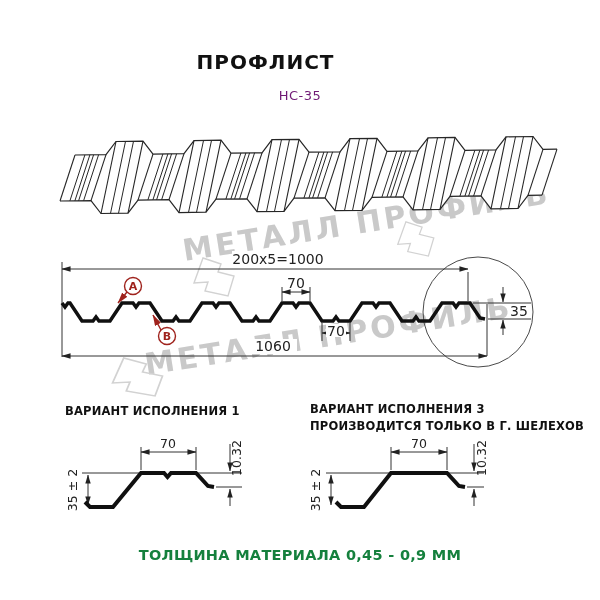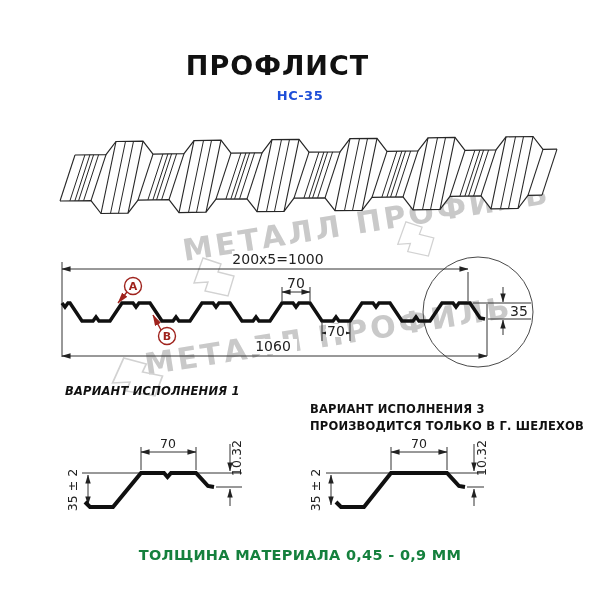--- a/index.html
+++ b/index.html
@@ -1,22 +1,22 @@
 <!DOCTYPE html>
 <html><head>
 <meta charset="utf-8">
 <style>
   html,body{margin:0;padding:0;}
   body{width:600px;height:600px;background:#ffffff;position:relative;overflow:hidden;
        font-family:"DejaVu Sans","Liberation Sans",sans-serif;}
   .abs{position:absolute;}
-  .title{top:50px;left:12px;width:531px;text-align:center;font-size:27px;font-weight:800;
+  .title{top:50px;left:0;width:531px;text-align:center;font-size:20px;font-weight:800;
          letter-spacing:1px;color:#111;}
-  .subtitle{top:88px;left:0;width:600px;text-align:center;font-size:13px;font-weight:700;
-         letter-spacing:.5px;color:#1d4ed8;}
+  .subtitle{top:88px;left:0;width:600px;text-align:center;font-size:13px;font-weight:400;
+         letter-spacing:.5px;color:#701a75;}
   .vhead{font-size:11.5px;font-weight:700;color:#111;letter-spacing:.2px;}
   .footer{top:547px;left:0;width:600px;text-align:center;font-size:14.5px;font-weight:600;
          letter-spacing:.3px;color:#15803d;}
   svg{position:absolute;top:0;left:0;}
   .dim{stroke:#333;stroke-width:1;fill:none;}
   .thin{stroke:#4a4a4a;stroke-width:1;fill:none;}
   .prof{stroke:#101010;fill:none;}
   .dt{font-size:14px;fill:#222;}
   .dts{font-size:12.5px;fill:#222;}
   .wm{font-size:30px;font-weight:700;fill:#c9c9c9;letter-spacing:3px;}
@@ -208,16 +208,16 @@
       <line class="dim" x1="389" y1="473" x2="326" y2="473"></line>
       <line class="dim" x1="331" y1="475" x2="331" y2="505" marker-start="url(#mA)" marker-end="url(#mA)"></line>
       <text class="dts" text-anchor="middle" transform="translate(320,490) rotate(-90)">35 ± 2</text>
     </g>
     <path class="prof" stroke-width="4" d="M336 502 L341 507 L364 507 L391 473 L447 473 L459 486 L465 487"></path>
   </g>
 </svg>
 
 <div class="abs title">ПРОФЛИСТ</div>
 <div class="abs subtitle">НС-35</div>
-<div class="abs vhead" style="left:65px;top:384px;font-style:italic;">ВАРИАНТ ИСПОЛНЕНИЯ 1</div>
+<div class="abs vhead" style="left:65px;top:404px;">ВАРИАНТ ИСПОЛНЕНИЯ 1</div>
 <div class="abs vhead" style="left:310px;top:402px;">ВАРИАНТ ИСПОЛНЕНИЯ 3</div>
 <div class="abs vhead" style="left:310px;top:419px;text-align:right;">ПРОИЗВОДИТСЯ ТОЛЬКО В Г. ШЕЛЕХОВ</div>
 <div class="abs footer">ТОЛЩИНА МАТЕРИАЛА 0,45 - 0,9 ММ</div>
 
 </body></html>

